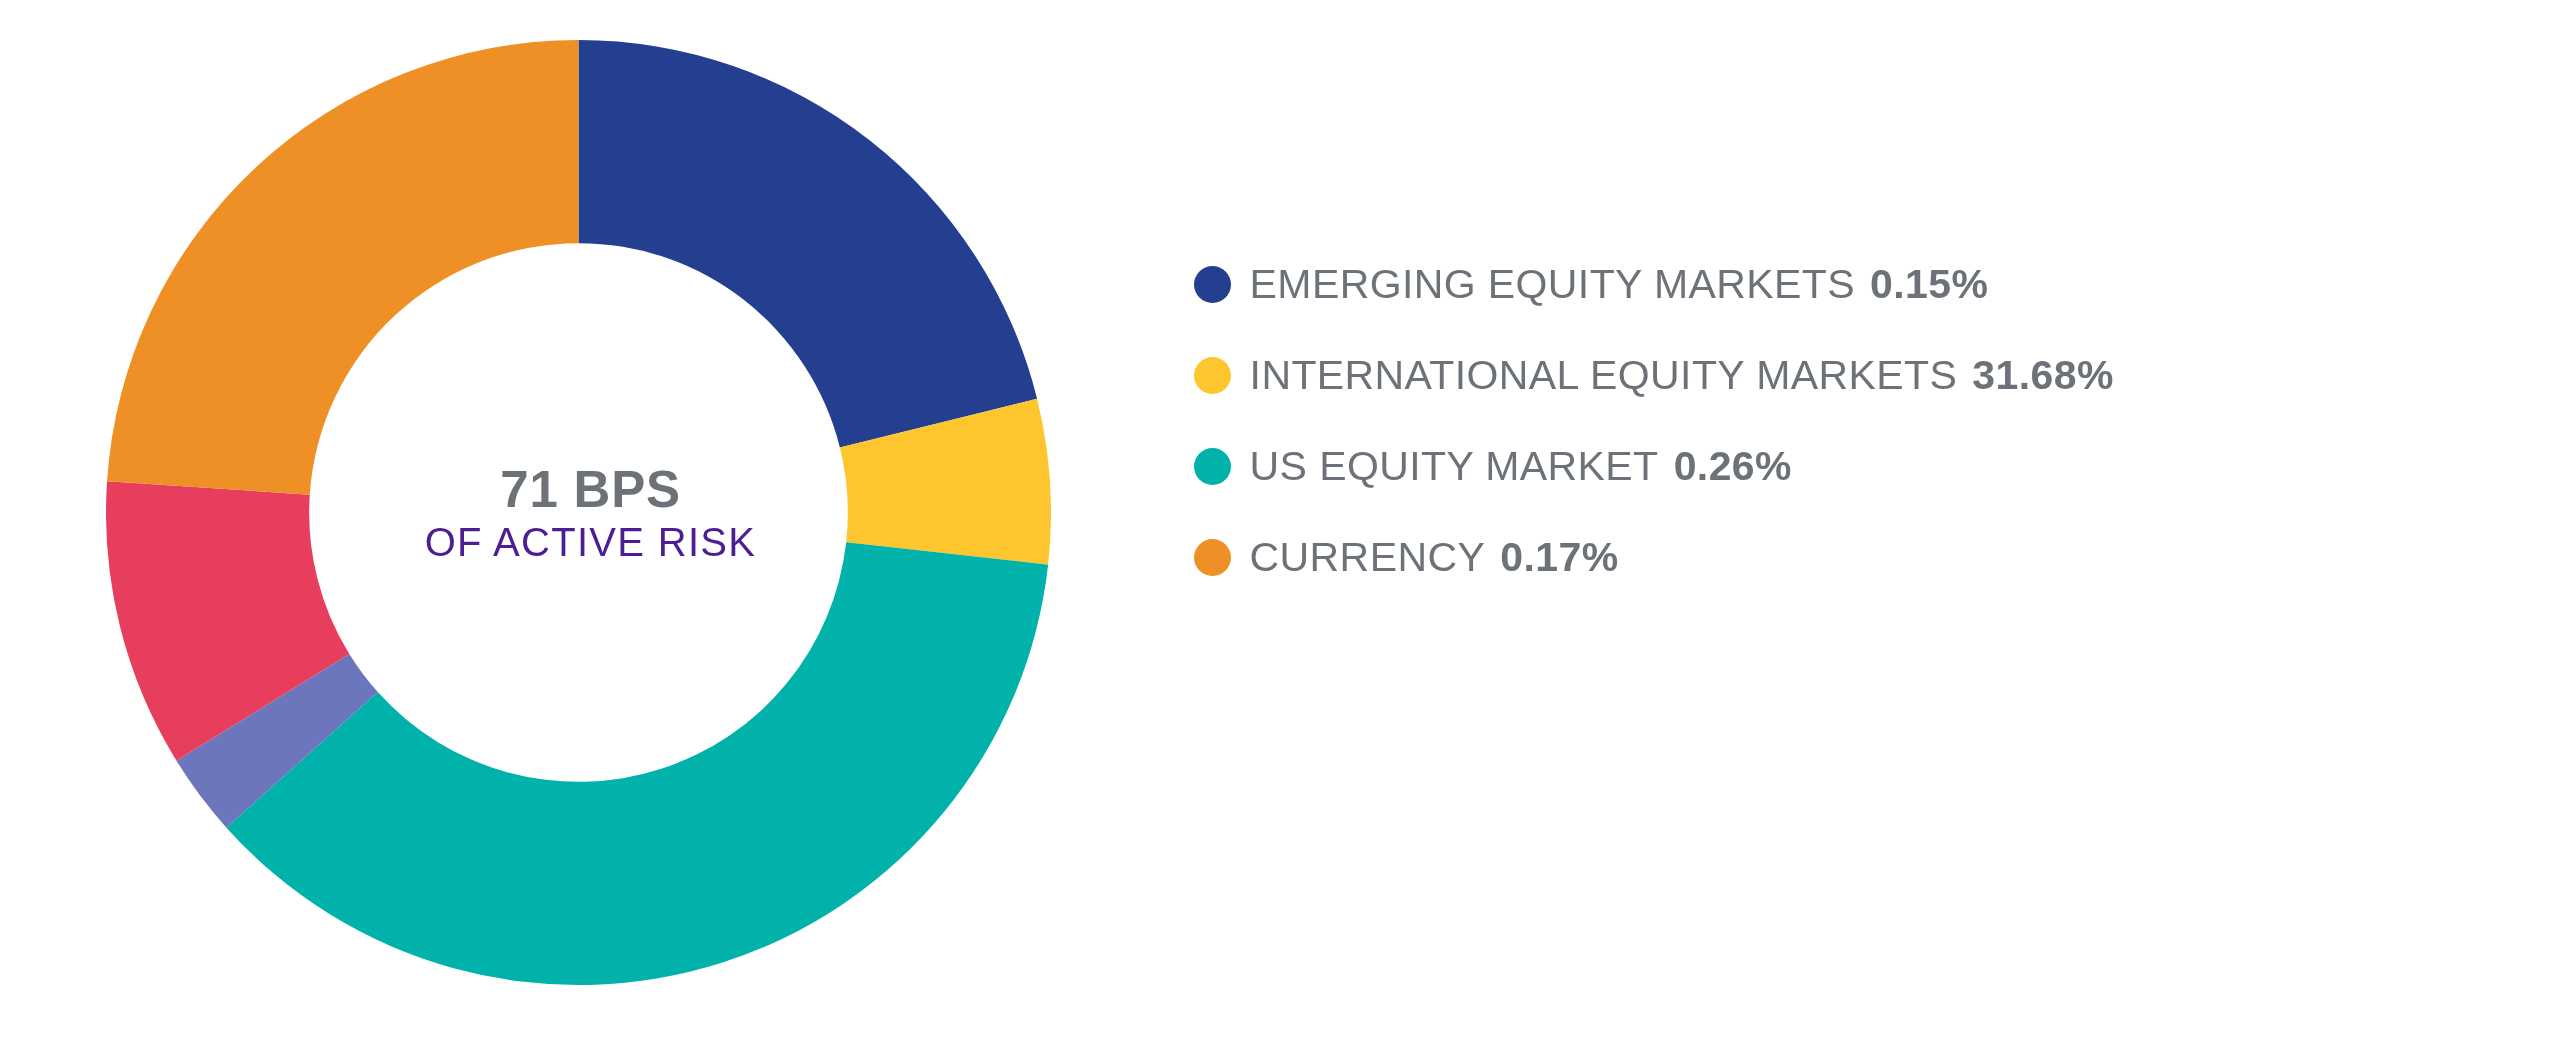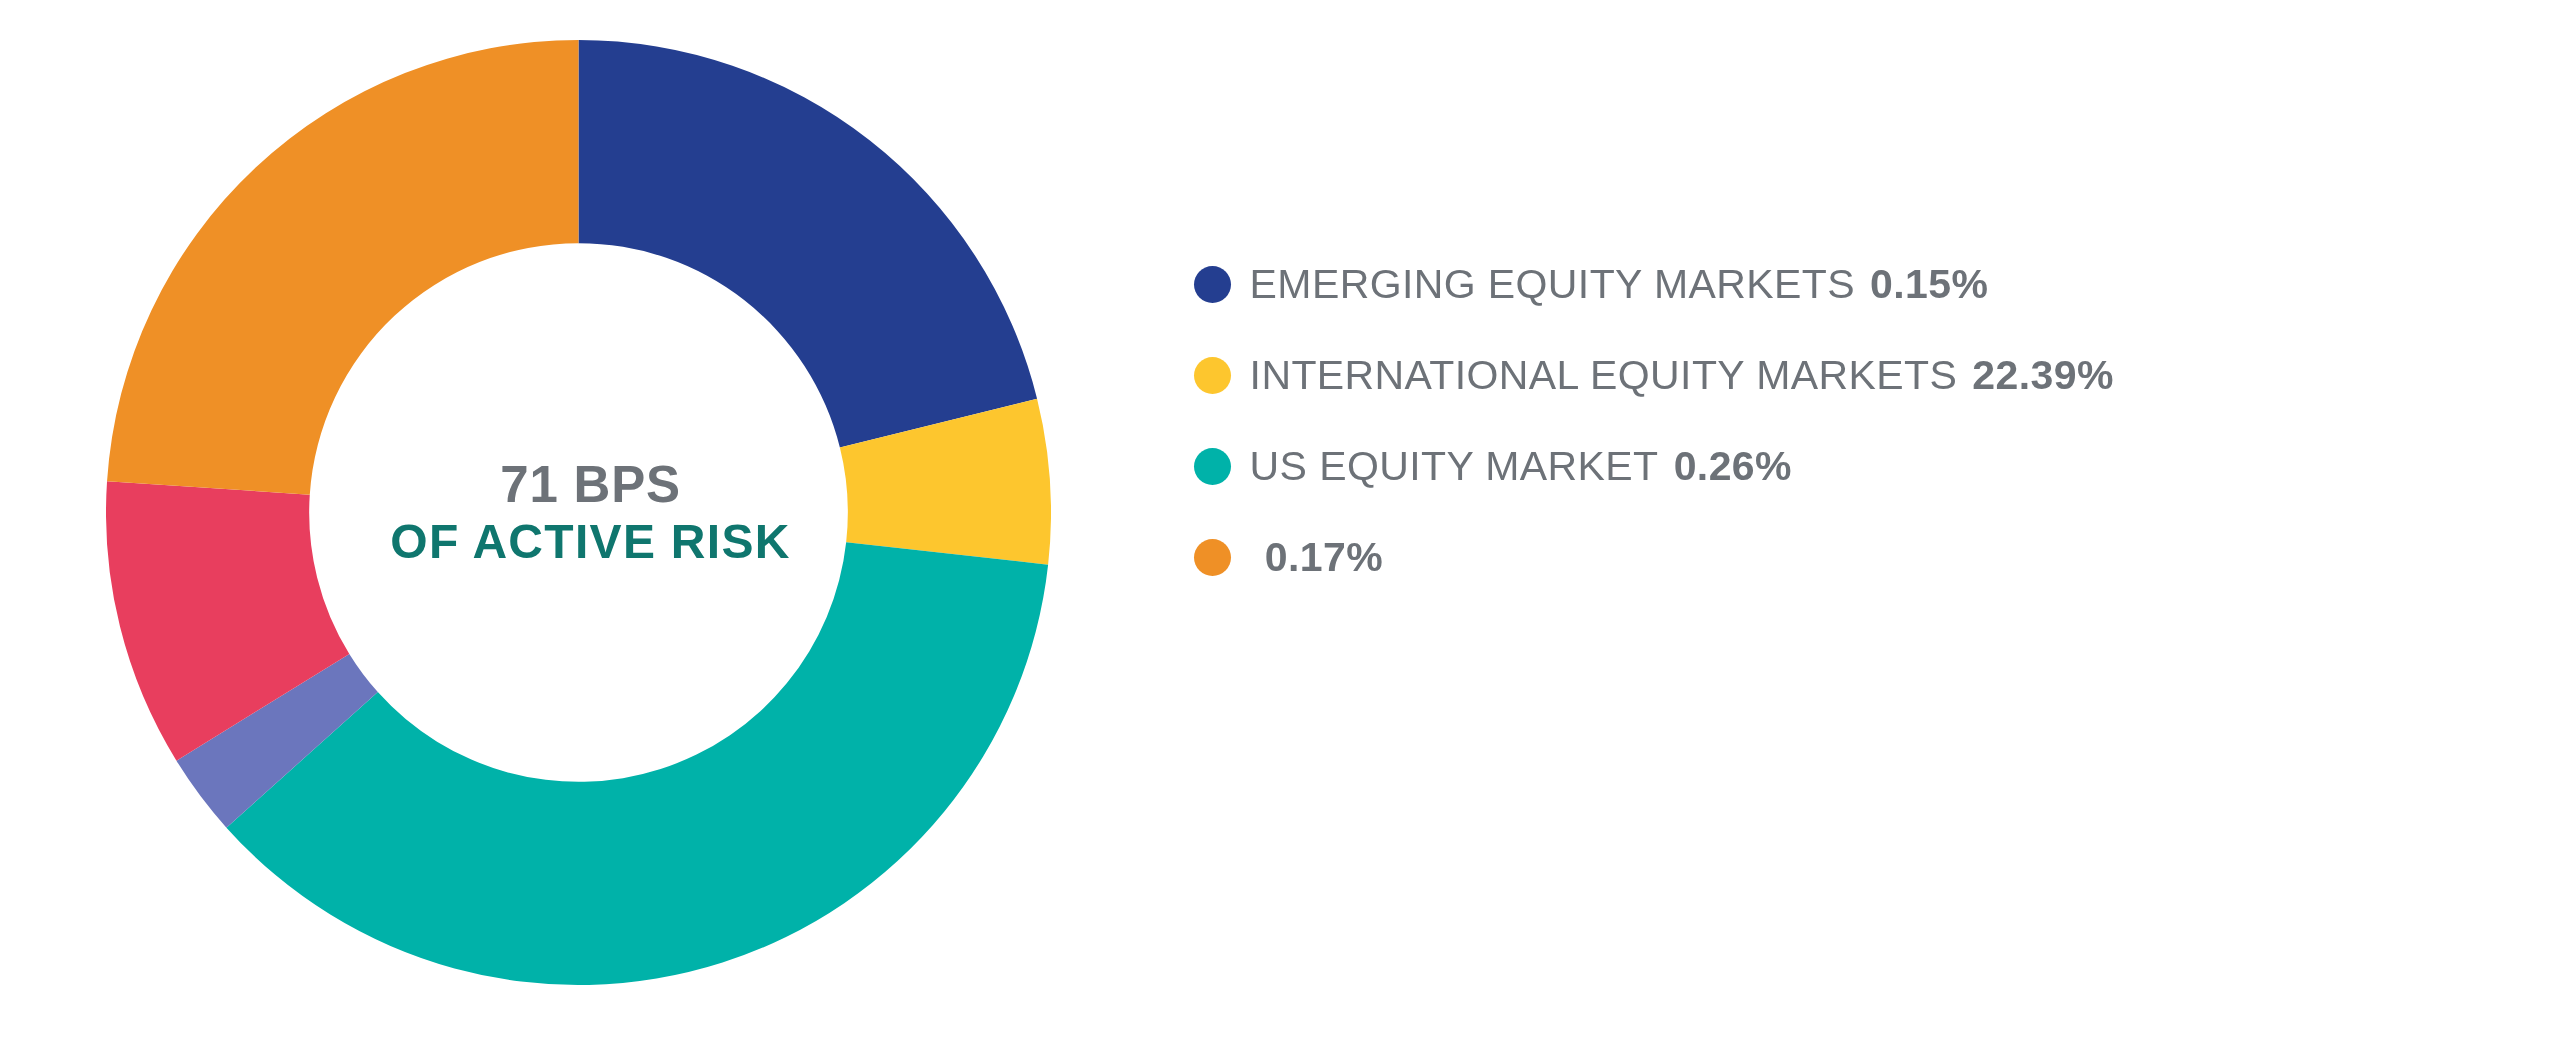--- a/index.html
+++ b/index.html
@@ -49,24 +49,24 @@
     font-family: "Liberation Sans", sans-serif;
     font-weight: bold;
     font-size: 51px;
     letter-spacing: 0.8px;
     color: #6d7278;
     line-height: 1.16;
     white-space: nowrap;
   }
   .center-secondary {
     font-family: "Liberation Sans", sans-serif;
-    font-weight: bold;
-    font-size: 48px;
+    font-weight: normal;
+    font-size: 40px;
     letter-spacing: 1.3px;
-    color: #0f766e;
+    color: #4c1d95;
     line-height: 1.16;
     white-space: nowrap;
   }
 
   
   #legend {
     position: absolute;
     left: 1194px;
     top: 239px;
     width: 1321px;
@@ -129,32 +129,33 @@
         <span class="legend-swatch" style="background: rgb(36, 62, 144);"></span>
         <span class="legend-text">
           <span class="legend-label">EMERGING EQUITY MARKETS</span>
           <span class="legend-value">0.15%</span>
         </span>
       </div>
       <div class="legend-row">
         <span class="legend-swatch" style="background: rgb(253, 198, 46);"></span>
         <span class="legend-text">
           <span class="legend-label">INTERNATIONAL EQUITY MARKETS</span>
-          <span class="legend-value">22.39%</span>
+          <span class="legend-value">31.68%</span>
         </span>
       </div>
       <div class="legend-row">
         <span class="legend-swatch" style="background: rgb(0, 178, 169);"></span>
         <span class="legend-text">
           <span class="legend-label">US EQUITY MARKET</span>
           <span class="legend-value">0.26%</span>
         </span>
       </div>
       <div class="legend-row">
         <span class="legend-swatch" style="background: rgb(239, 144, 38);"></span>
         <span class="legend-text">
+          <span class="legend-label">CURRENCY</span>
           <span class="legend-value">0.17%</span>
         </span>
       </div>
     </div>
 
 </div>
 
 
 </body></html>

